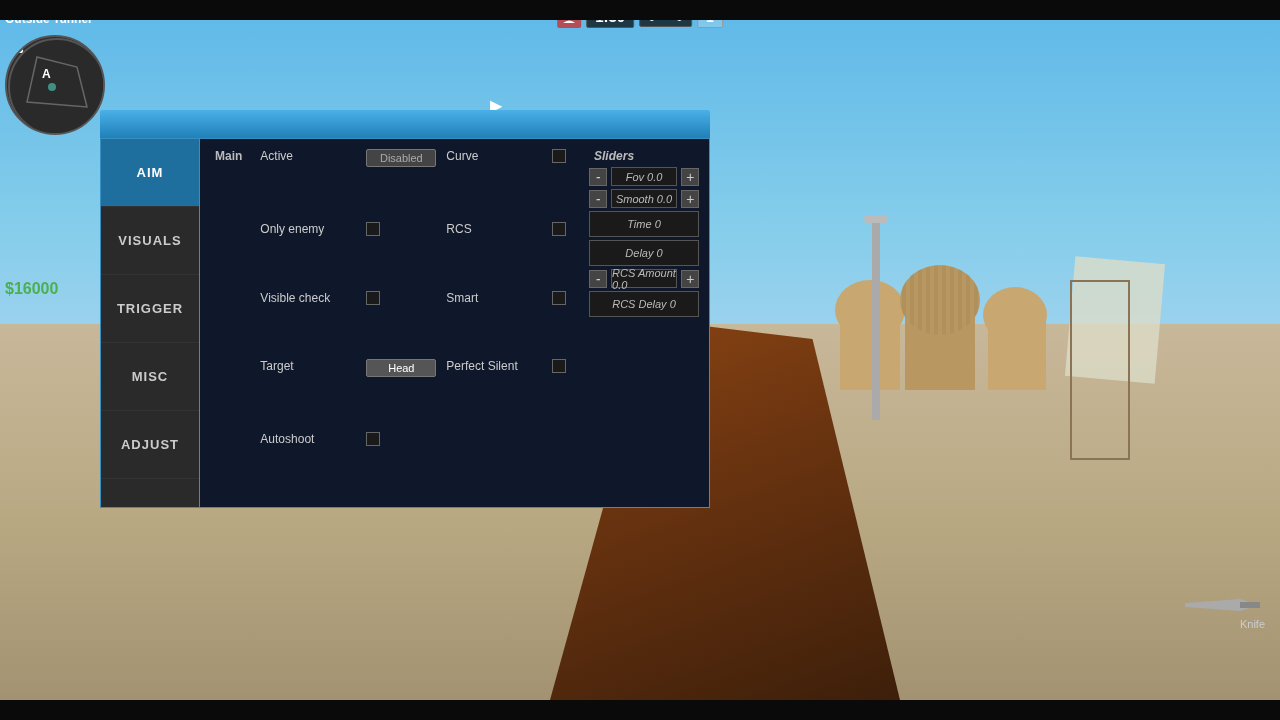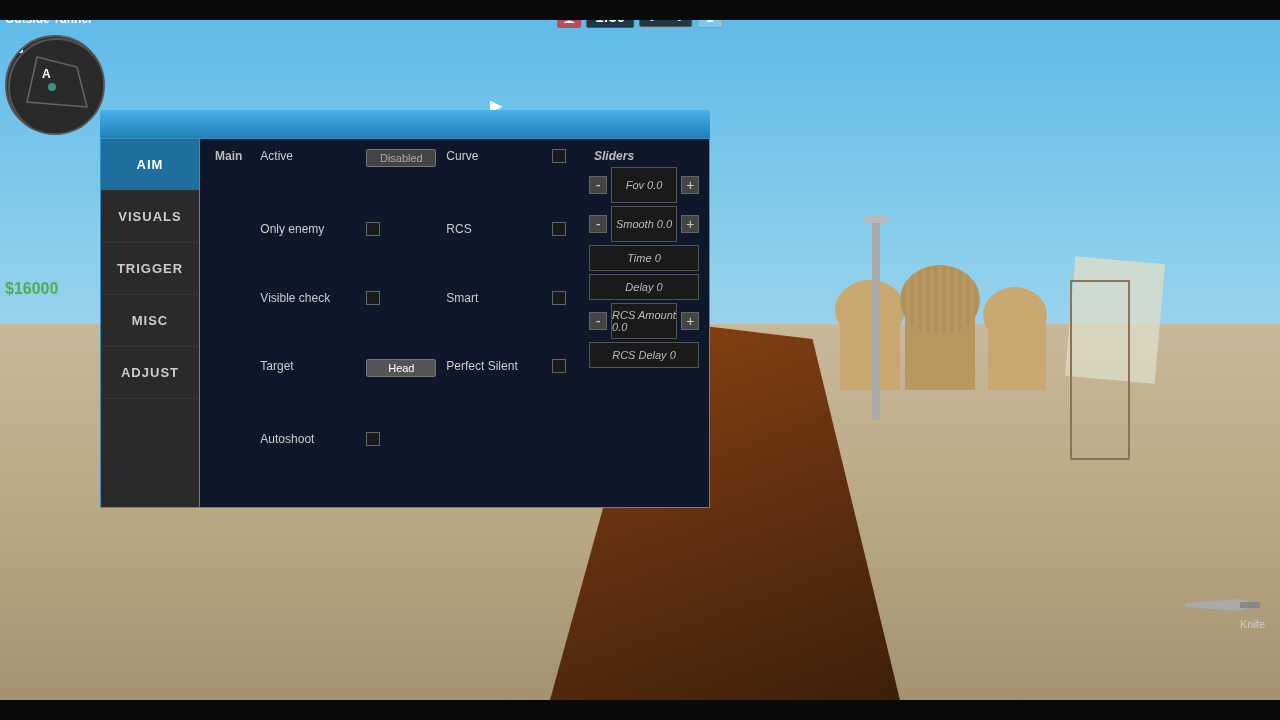--- a/index.html
+++ b/index.html
@@ -135,21 +135,21 @@
     
     .menu-sidebar {
       width: 100px;
       background: #2a2a2a;
       display: flex;
       flex-direction: column;
       border: 1px solid #3a8fc1;
     }
 
     .sidebar-tab {
-      padding: 18px 10px;
+      padding: 26px 10px;
       text-align: center;
       color: #ccc;
       font-size: 13px;
       font-weight: bold;
       letter-spacing: 1px;
       cursor: pointer;
       border-bottom: 1px solid #333;
       text-transform: uppercase;
     }
 
@@ -260,21 +260,21 @@
       color: #ccc;
       font-size: 14px;
       line-height: 16px;
       text-align: center;
       cursor: pointer;
       flex-shrink: 0;
     }
 
     .slider-track {
       flex: 1;
-      height: 36px;
+      height: 19px;
       background: #1a1a1a;
       border: 1px solid #555;
       display: flex;
       align-items: center;
       justify-content: center;
       color: #bbb;
       font-size: 11px;
     }
 
     .plain-track {

